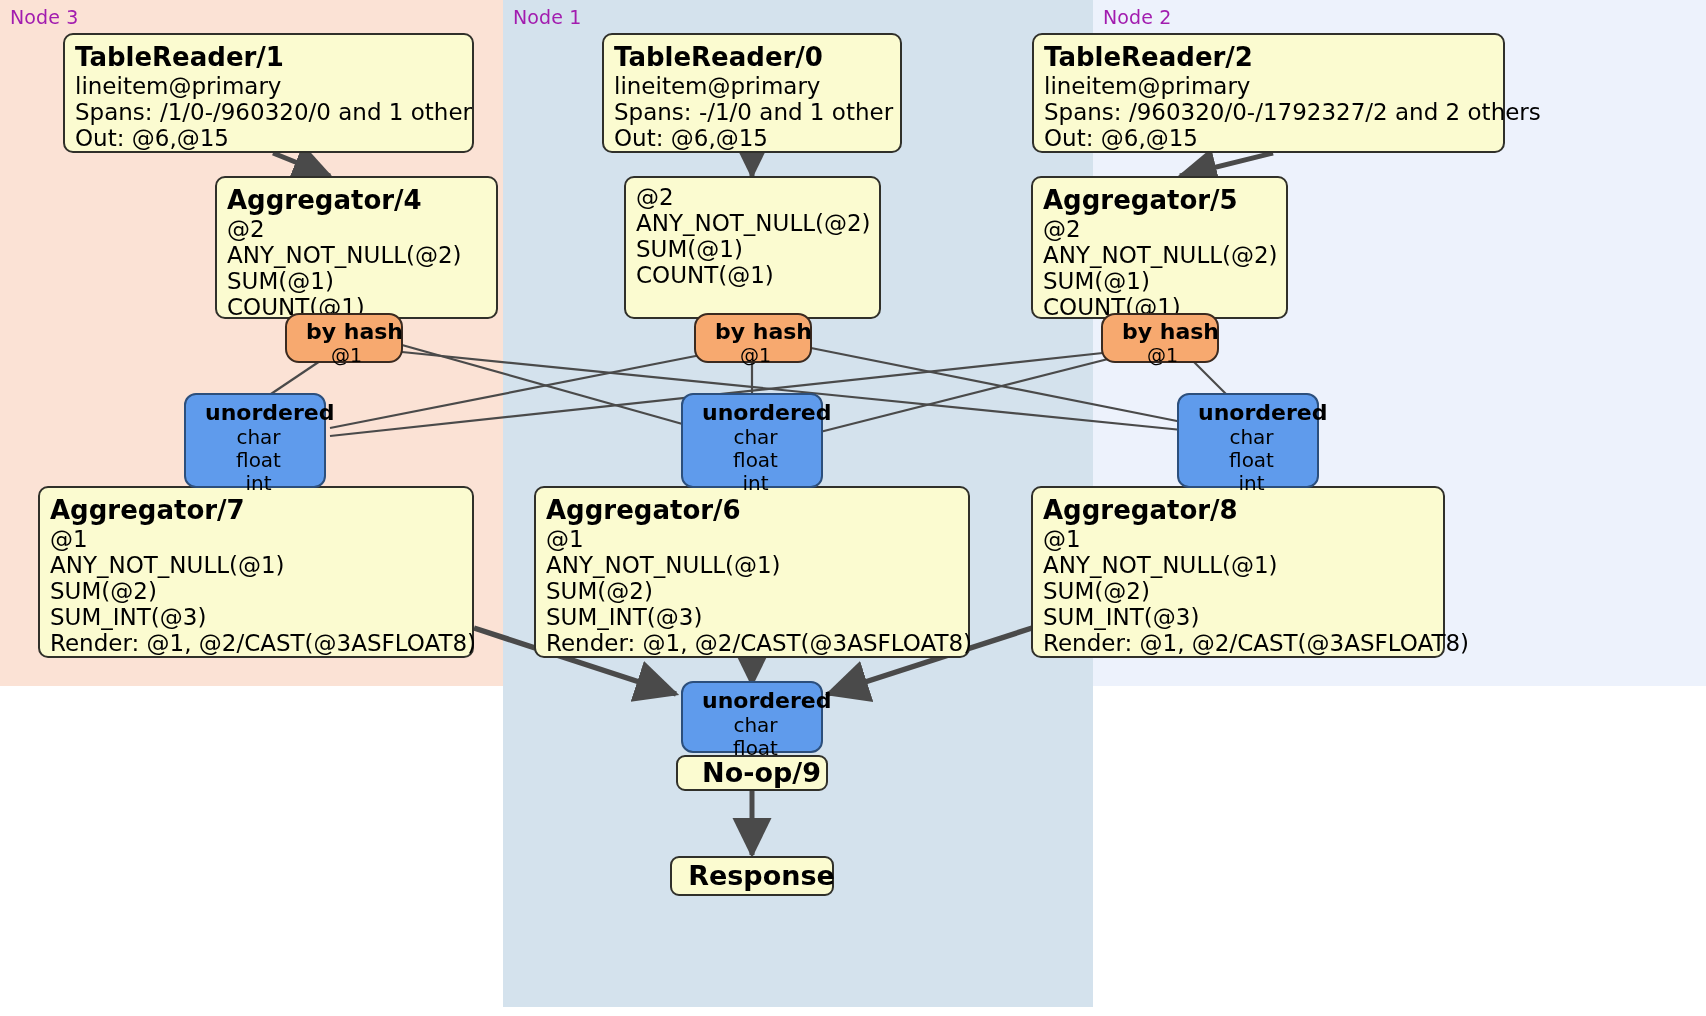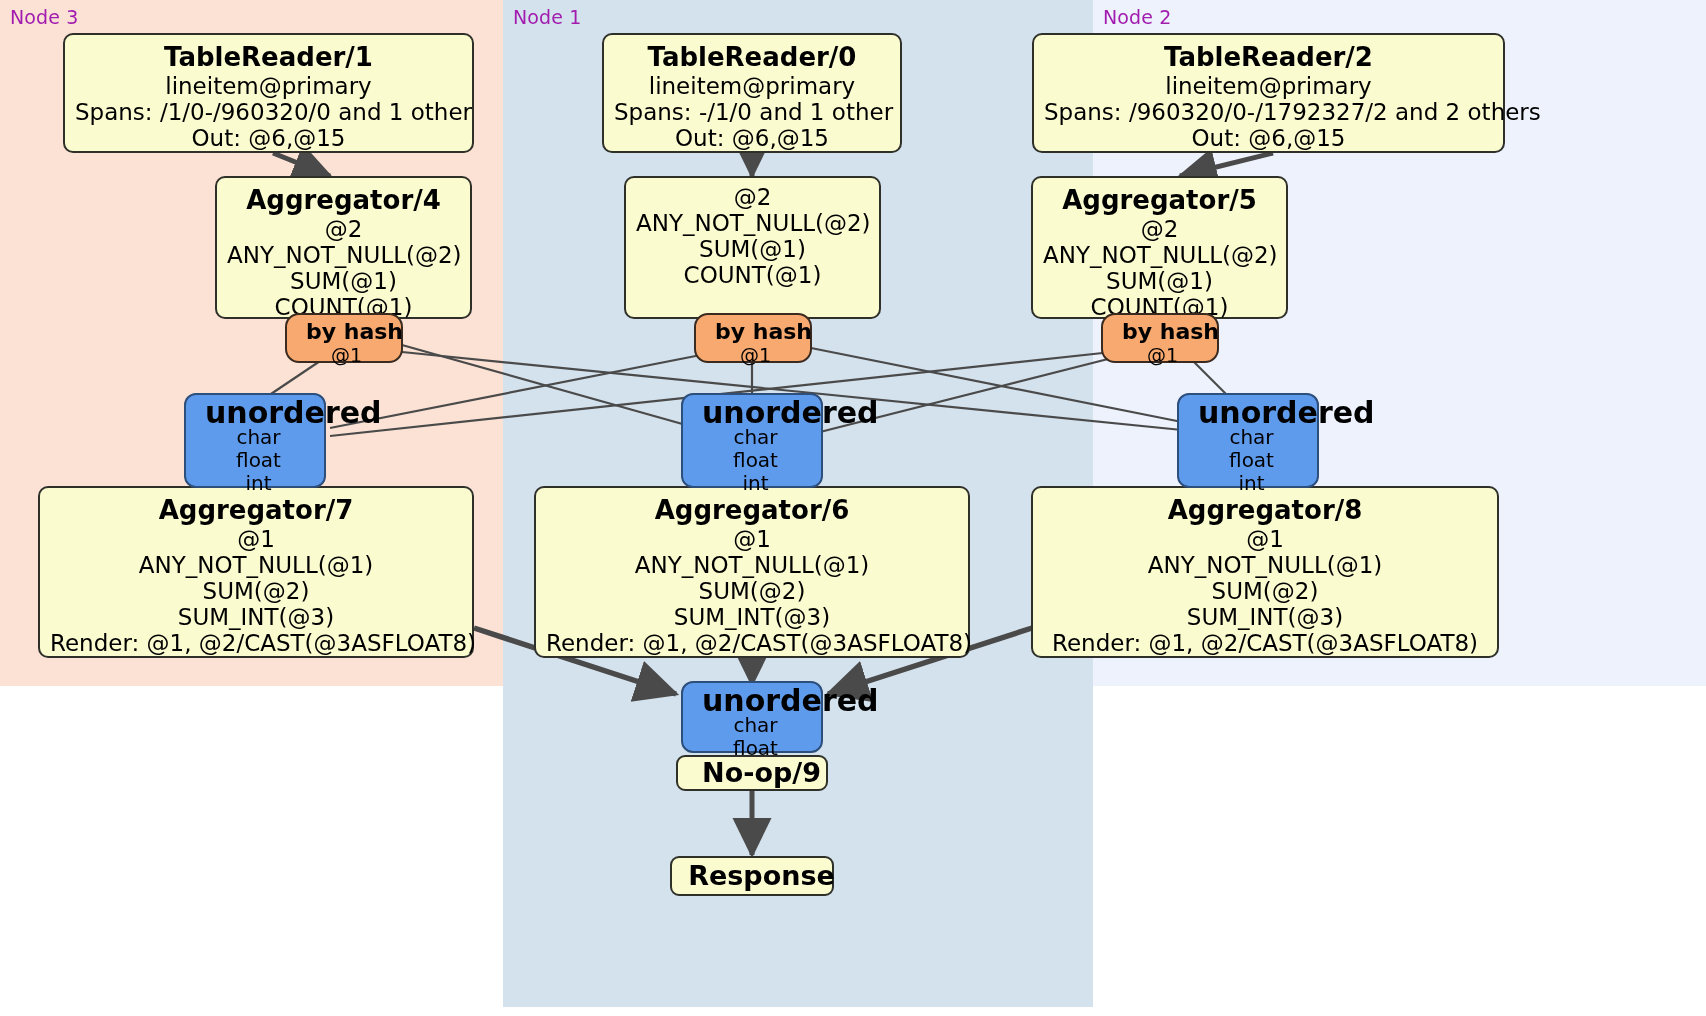--- a/index.html
+++ b/index.html
@@ -40,21 +40,21 @@
     pointer-events: none;
   }
 
   
   .proc {
     position: absolute;
     box-sizing: border-box;
     background: #fbfbd0;
     border: 2px solid #30302a;
     border-radius: 10px;
-    text-align: center;
+    text-align: left;
     padding: 6px 10px 8px 10px;
     color: #000;
   }
   .proc .title {
     font-weight: bold;
     font-size: 26px;
     line-height: 32px;
     white-space: nowrap;
   }
   .proc .line {
@@ -90,21 +90,21 @@
     box-sizing: border-box;
     background: #5f9bec;
     border: 2px solid #2c4f7c;
     border-radius: 12px;
     text-align: center;
     padding: 5px 12px 7px 12px;
     color: #000;
   }
   .sync .title {
     font-weight: bold;
-    font-size: 30px;
+    font-size: 22px;
     line-height: 26px;
     white-space: nowrap;
   }
   .sync .line {
     font-size: 20px;
     line-height: 23px;
     white-space: nowrap;
   }
 
   .small-box {
@@ -210,21 +210,21 @@
     <div class="line">Out: @6,@15</div>
   </div>
 
   <div class="proc z-proc" style="left:1032px; top:33px; width:473px; height:120px;">
     <div class="title">TableReader/2</div>
     <div class="line">lineitem@primary</div>
     <div class="line">Spans: /960320/0-/1792327/2 and 2 others</div>
     <div class="line">Out: @6,@15</div>
   </div>
 
-  <div class="proc z-proc" style="left:215px; top:176px; width:257px; height:143px;">
+  <div class="proc z-proc" style="left:215px; top:176px; width:283px; height:143px;">
     <div class="title">Aggregator/4</div>
     <div class="line">@2</div>
     <div class="line">ANY_NOT_NULL(@2)</div>
     <div class="line">SUM(@1)</div>
     <div class="line">COUNT(@1)</div>
   </div>
 
   <div class="proc z-proc" style="left:624px; top:176px; width:257px; height:143px;">
     <div class="line">@2</div>
     <div class="line">ANY_NOT_NULL(@2)</div>
@@ -287,21 +287,21 @@
 
   <div class="proc z-proc" style="left:534px; top:486px; width:436px; height:172px;">
     <div class="title">Aggregator/6</div>
     <div class="line">@1</div>
     <div class="line">ANY_NOT_NULL(@1)</div>
     <div class="line">SUM(@2)</div>
     <div class="line">SUM_INT(@3)</div>
     <div class="line">Render: @1, @2/CAST(@3ASFLOAT8)</div>
   </div>
 
-  <div class="proc z-proc" style="left:1031px; top:486px; width:468px; height:172px;">
+  <div class="proc z-proc" style="left:1031px; top:486px; width:414px; height:172px;">
     <div class="title">Aggregator/8</div>
     <div class="line">@1</div>
     <div class="line">ANY_NOT_NULL(@1)</div>
     <div class="line">SUM(@2)</div>
     <div class="line">SUM_INT(@3)</div>
     <div class="line">Render: @1, @2/CAST(@3ASFLOAT8)</div>
   </div>
 
   <div class="sync z-node" style="left:681px; top:681px; width:142px; height:72px;">
     <div class="title">unordered</div>

